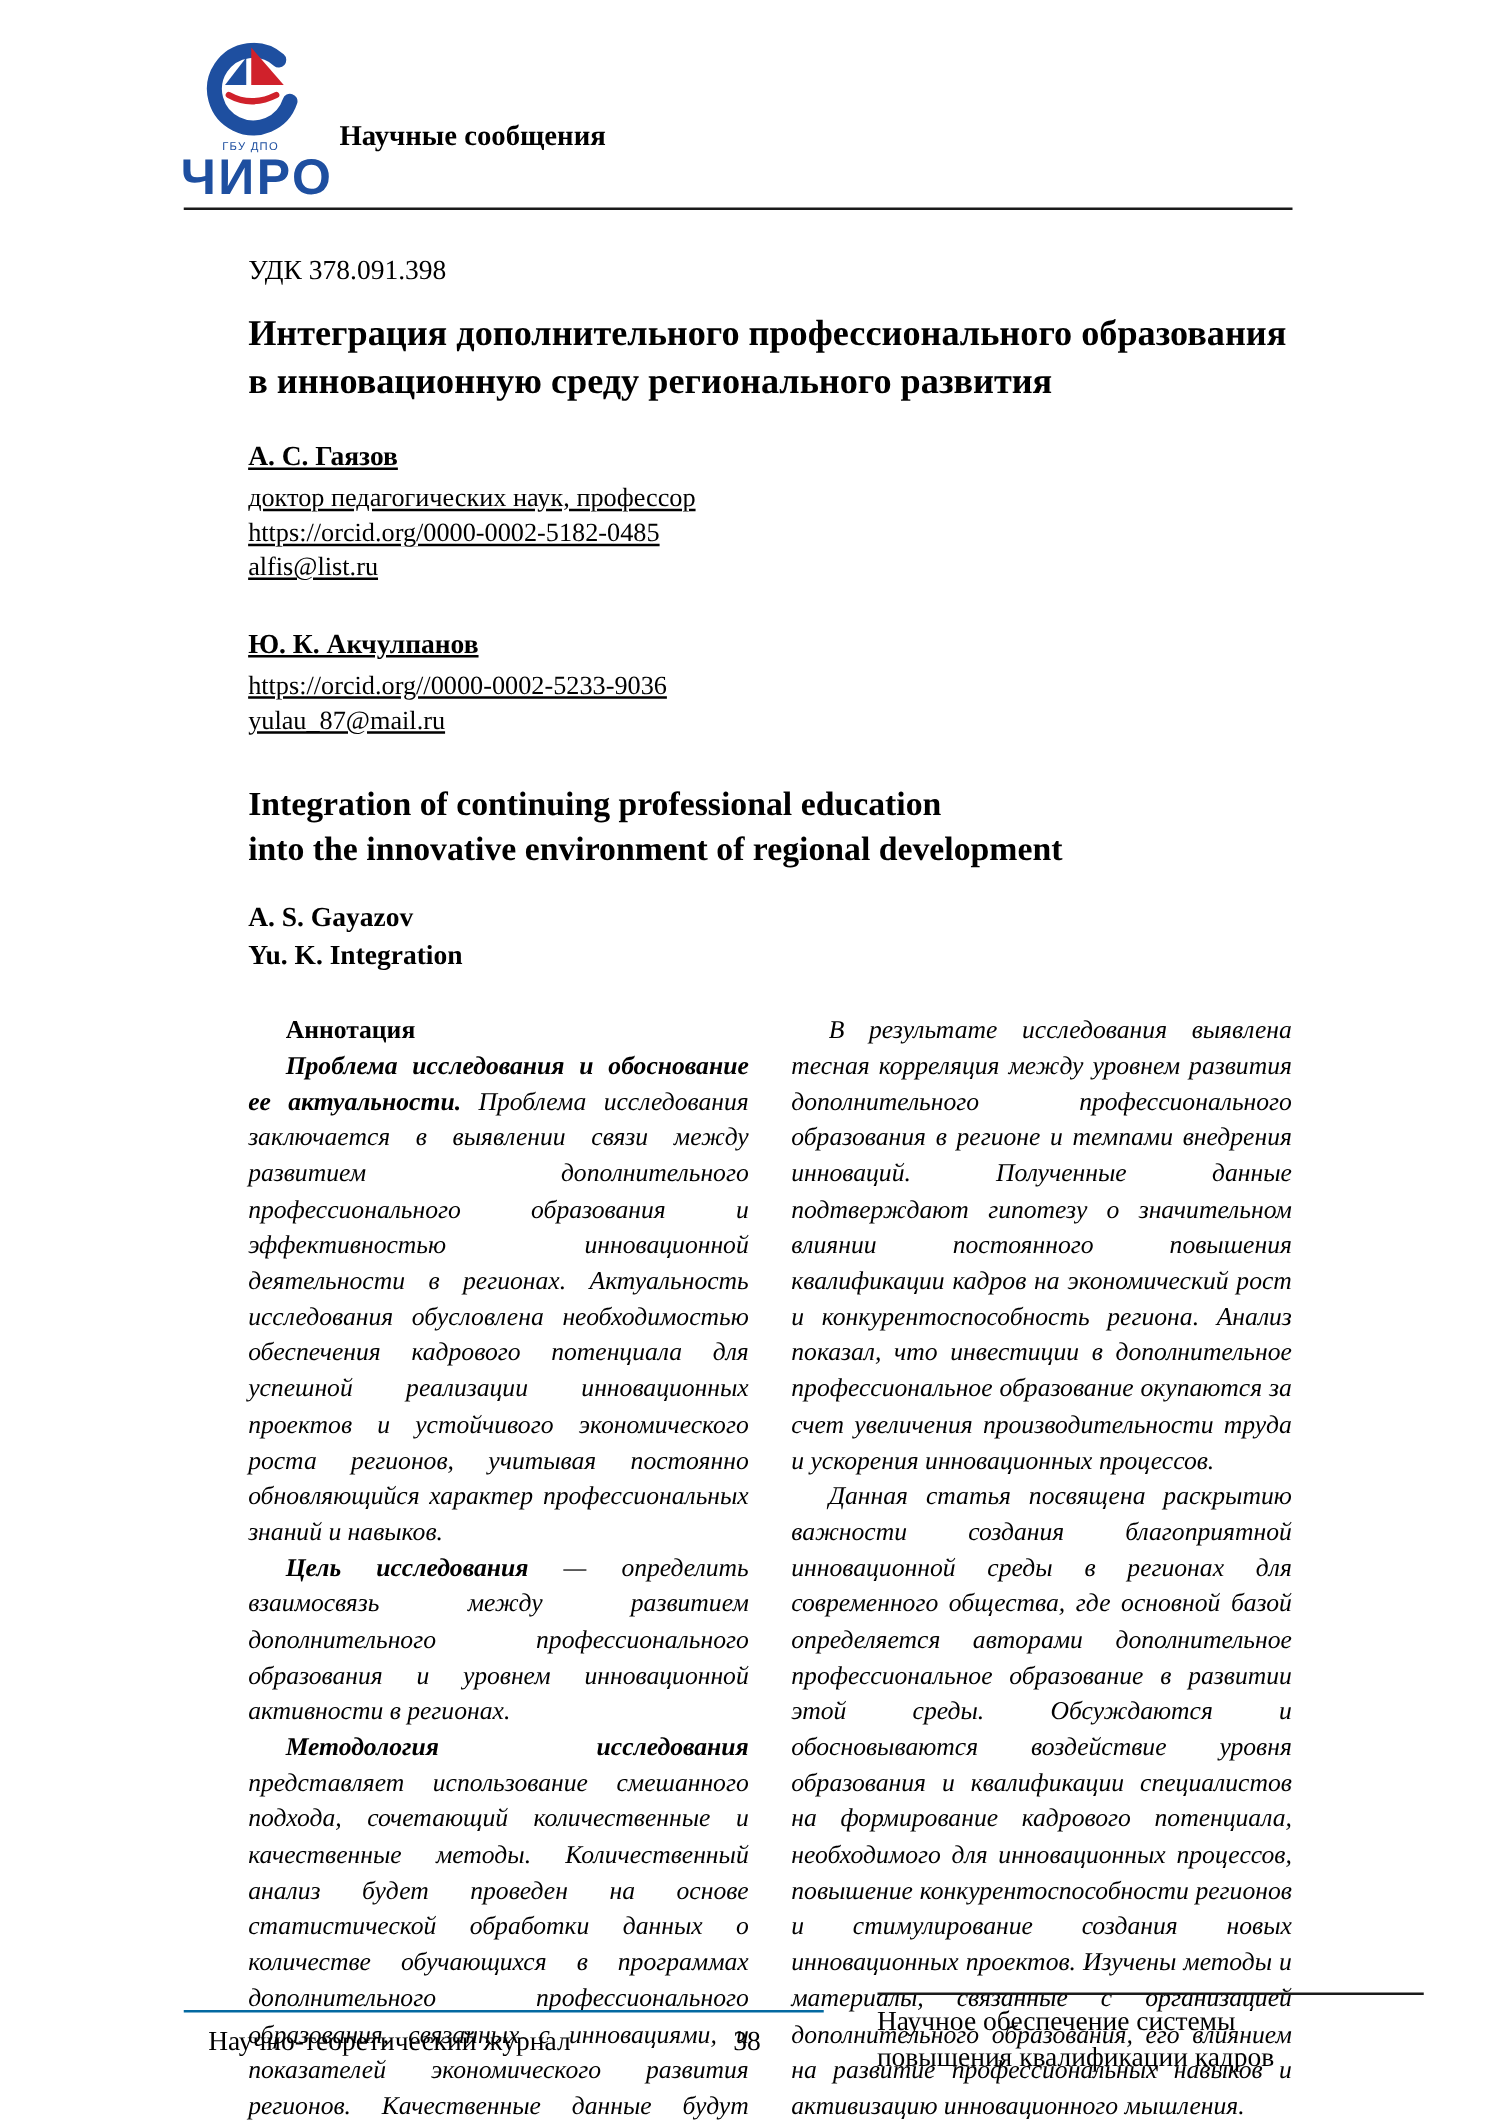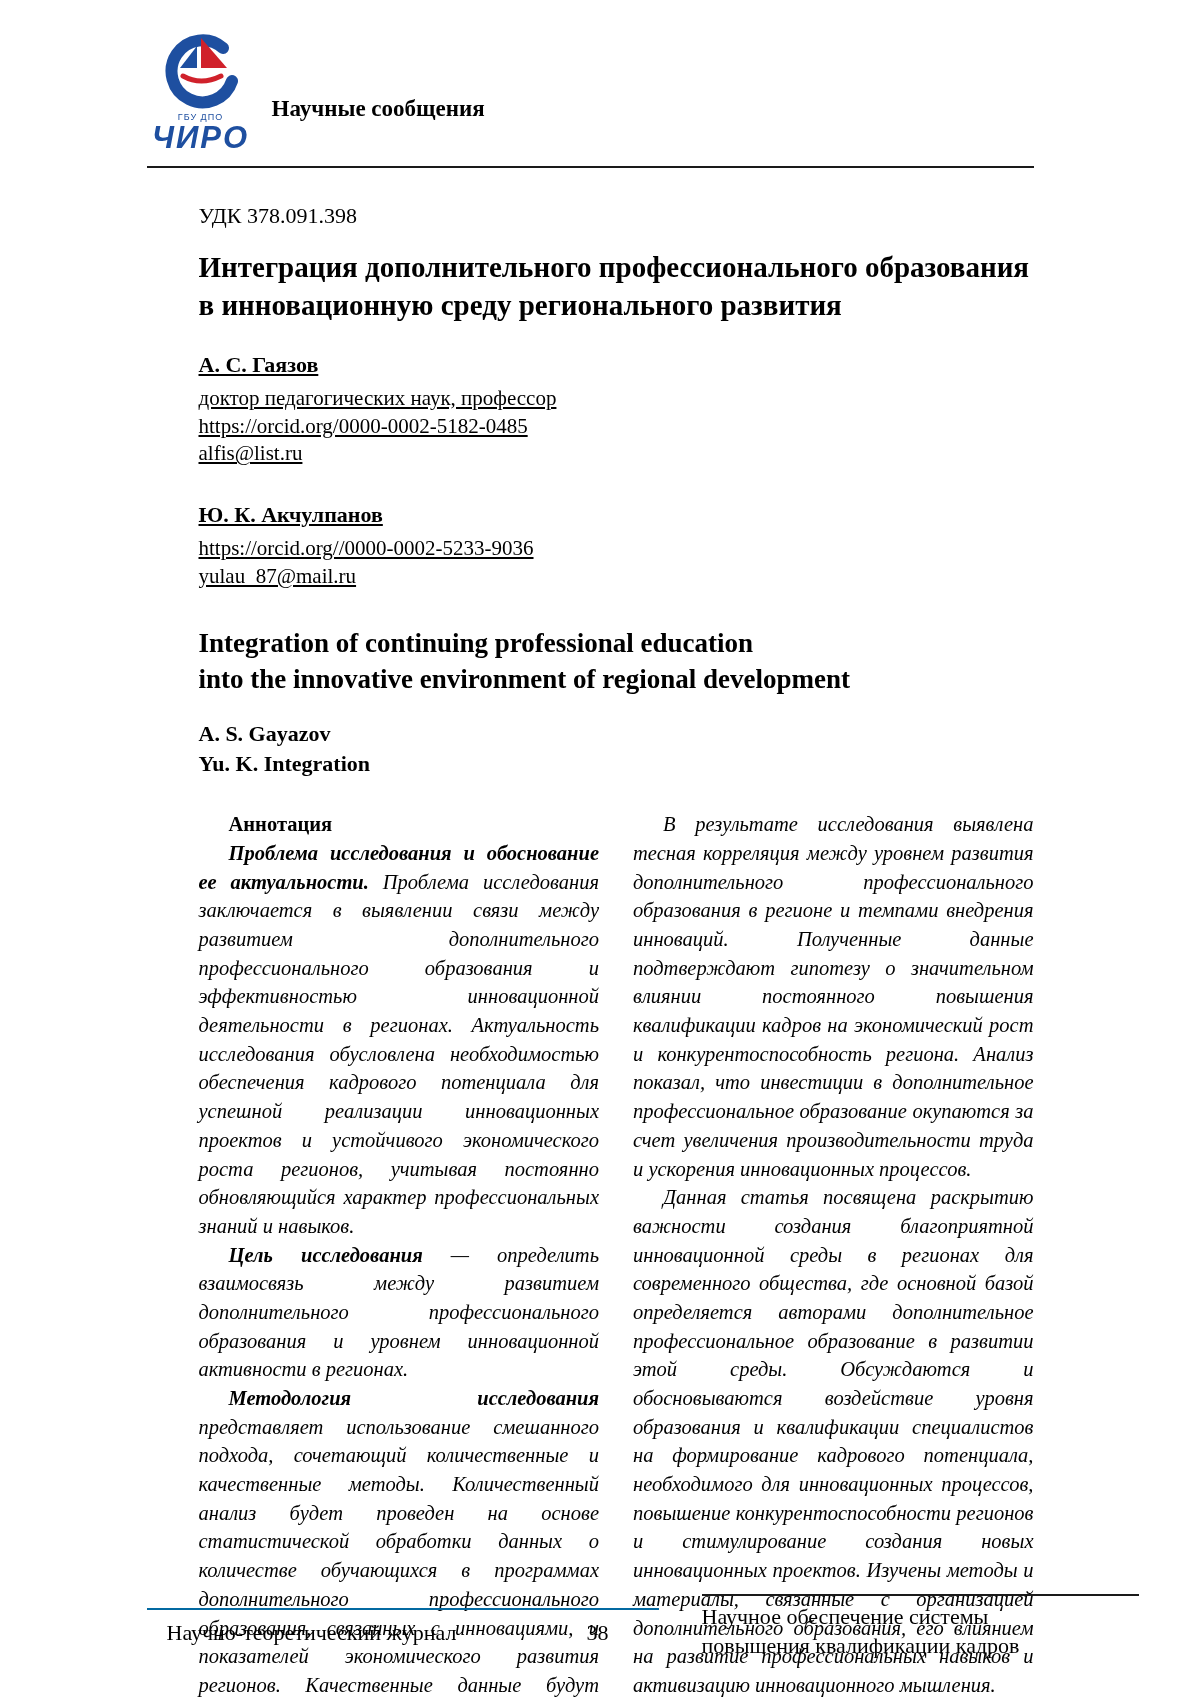--- a/index.html
+++ b/index.html
@@ -24,22 +24,22 @@
     width: 112px; text-align: center;
   }
   .logo-emblem { display: block; margin: 0 auto; }
   .logo-small {
     font-family: "Liberation Sans", sans-serif;
     font-size: 9px; color: #1e4fa0; letter-spacing: 1px;
     margin-top: -2px;
   }
   .logo-name {
     font-family: "Liberation Sans", sans-serif;
-    font-weight: bold; font-style: italic;
-    font-size: 31px; color: #1e4fa0; letter-spacing: 2px;
+    font-weight: bold; 
+    font-size: 40px; color: #1e4fa0; letter-spacing: 2px;
     line-height: 1.0;
   }
   .rubric {
     position: absolute; left: 210px; top: 96px;
     font-weight: bold; font-size: 23px;
   }
   .header-rule {
     position: absolute; left: 85px; right: 105px; top: 166px;
     border-top: 2px solid #1a1a1a;
   }

